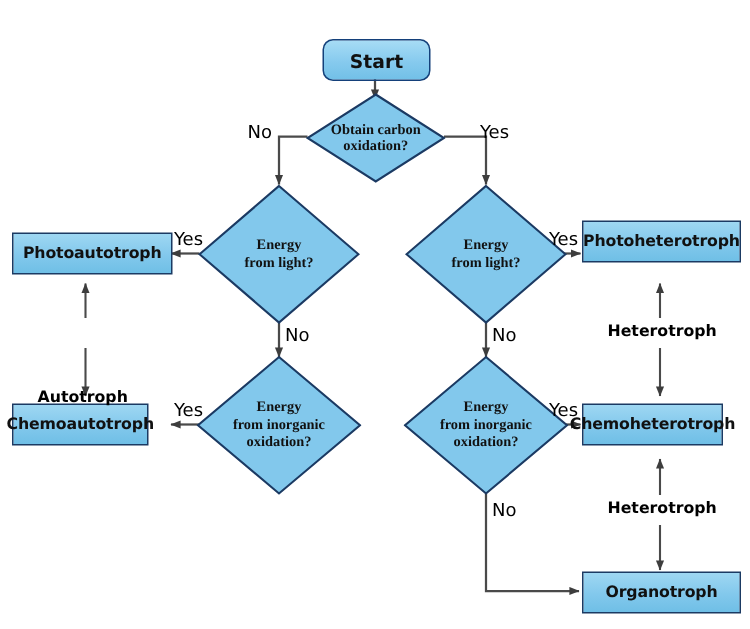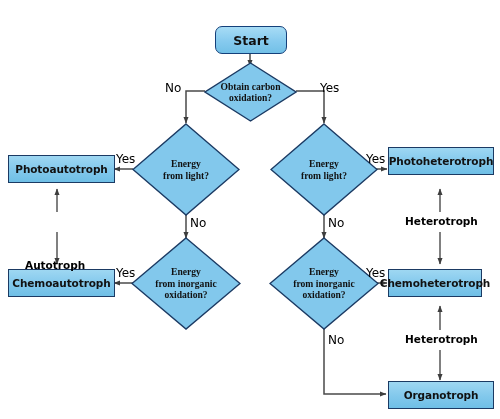--- a/index.html
+++ b/index.html
@@ -177,21 +177,21 @@
       <div>Energy</div>
       <div>from inorganic</div>
       <div>oxidation?</div>
     </div>
   </div>
 
   <div class="node rect" style="left:8px; top:155px; width:107px; height:28px;text-align:right;">
     <span>Photoautotroph</span>
   </div>
 
-  <div class="node rect" style="left:8px; top:269px; width:107px; height:28px;">
+  <div class="node rect" style="left:8px; top:269px; width:91px; height:28px;">
     <span>Chemoautotroph</span>
   </div>
 
   <div class="node rect" style="left:388px; top:147px; width:106px; height:28px;">
     <span>Photoheterotroph</span>
   </div>
 
   <div class="node rect" style="left:388px; top:269px; width:94px; height:28px;">
     <span>Chemoheterotroph</span>
   </div>

